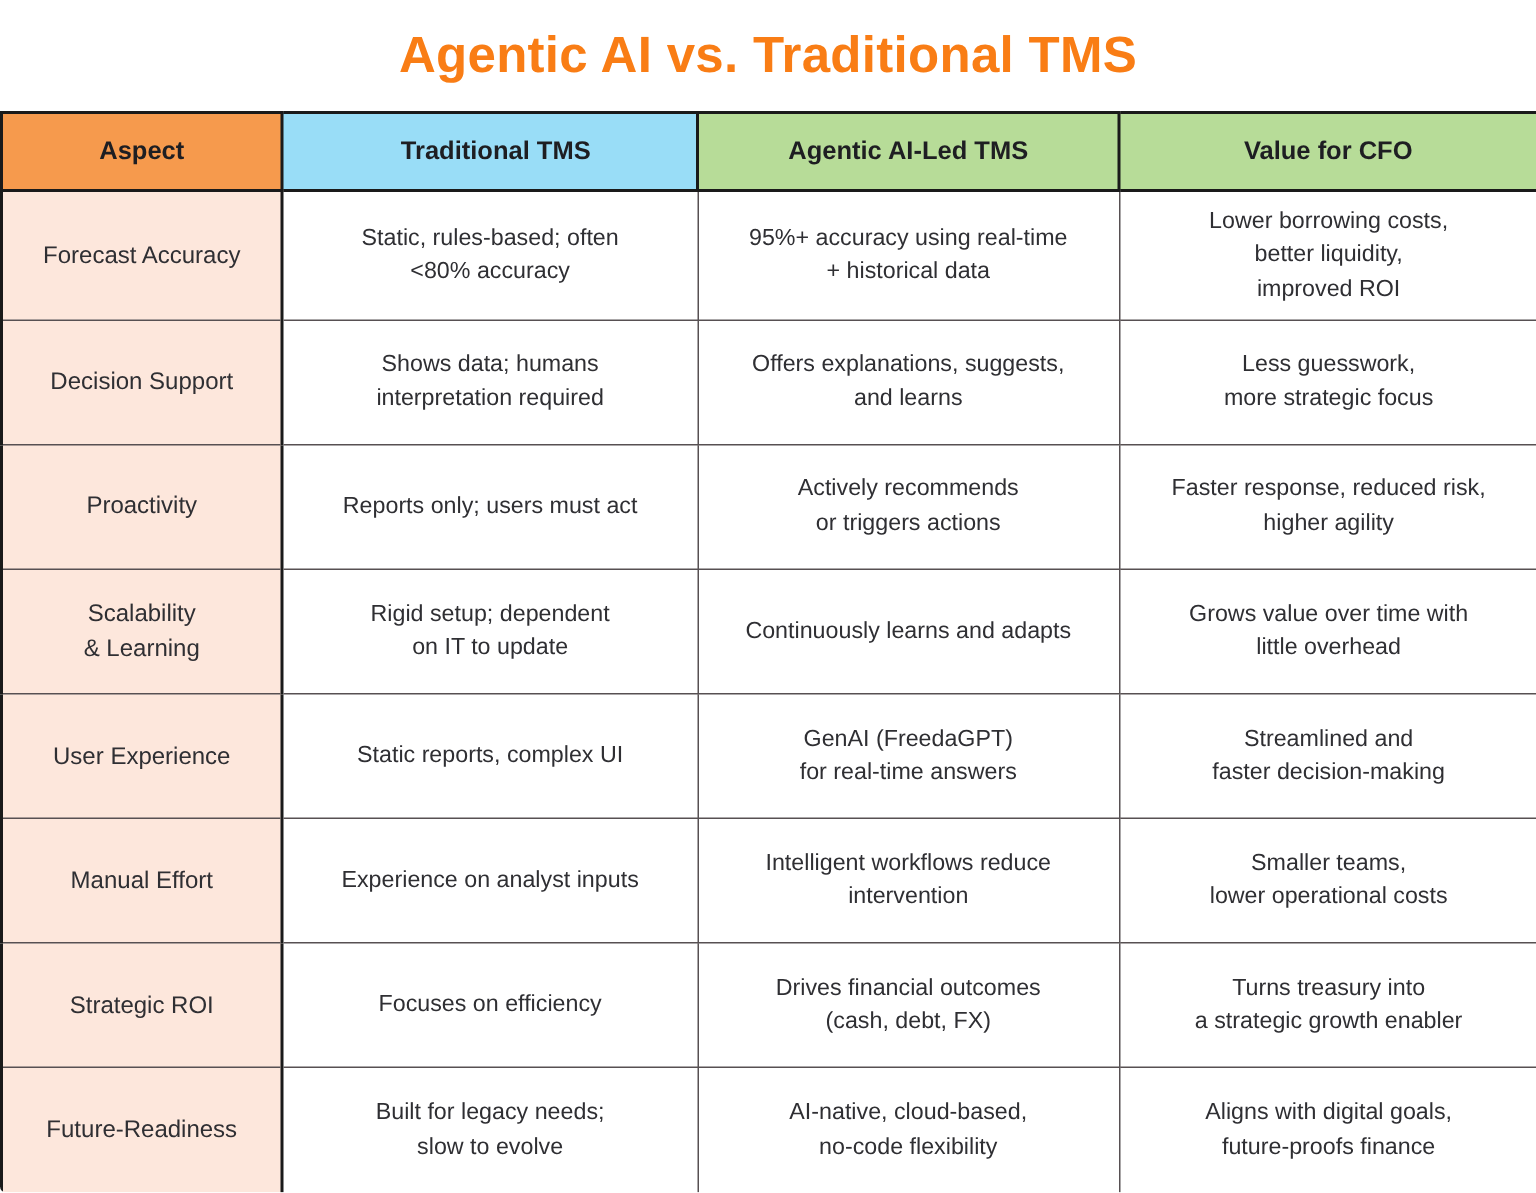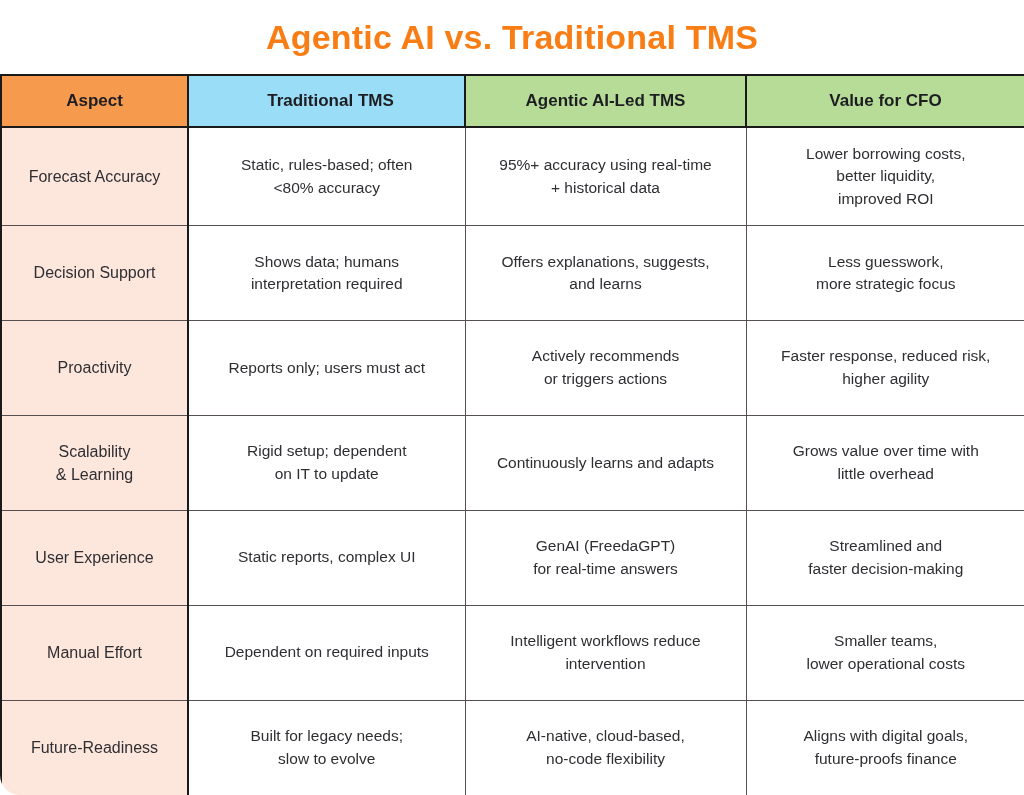--- a/index.html
+++ b/index.html
@@ -1,18 +1,18 @@
 <!DOCTYPE html>
 <html style="--title-color: #F97D15; --header-aspect-bg: #F69A4D; --header-traditional-bg: #99DDF7; --header-agentic-bg: #B7DC98; --aspect-col-bg: #FDE7DC; --outer-border: #1A1A1A; --grid-line: #575052; --header-text: #1E1E22; --body-text: #2F2F33;"><head>
 <meta charset="utf-8">
 <style>
   html,body{margin:0;padding:0;background:#ffffff;}
   .page{
     width:1024px;height:795px;box-sizing:border-box;
-    background:#ffffff;border-radius:20px;overflow:hidden;
+    background:#ffffff;border-radius:4px;overflow:hidden;
     font-family:"Liberation Sans",sans-serif;
   }
   .title{
     margin:0;height:74px;display:flex;align-items:center;justify-content:center;
     color:var(--title-color,#F97D15);
     font-size:34px;font-weight:bold;letter-spacing:.2px;
     font-family:"Liberation Sans",sans-serif;
   }
   table.cmp{
     width:1024px;height:721px;border-collapse:collapse;table-layout:fixed;
@@ -110,25 +110,33 @@
       <tr>
         <td class="aspect">User Experience</td>
         <td>Static reports, complex UI</td>
         <td>GenAI (FreedaGPT)
 for real-time answers</td>
         <td>Streamlined and
 faster decision-making</td>
       </tr>
       <tr>
         <td class="aspect">Manual Effort</td>
-        <td>Dependent on  required inputs</td>
+        <td>Experience on  analyst inputs</td>
         <td>Intelligent workflows reduce
 intervention</td>
         <td>Smaller teams,
 lower operational costs</td>
+      </tr>
+      <tr>
+        <td class="aspect">Strategic ROI</td>
+        <td>Focuses on efficiency</td>
+        <td>Drives financial outcomes
+(cash, debt, FX)</td>
+        <td>Turns treasury into
+a strategic growth enabler</td>
       </tr>
       <tr>
         <td class="aspect">Future-Readiness</td>
         <td>Built for legacy needs;
 slow to evolve</td>
         <td>AI-native, cloud-based,
 no-code flexibility</td>
         <td>Aligns with digital goals,
 future-proofs finance</td>
       </tr>

